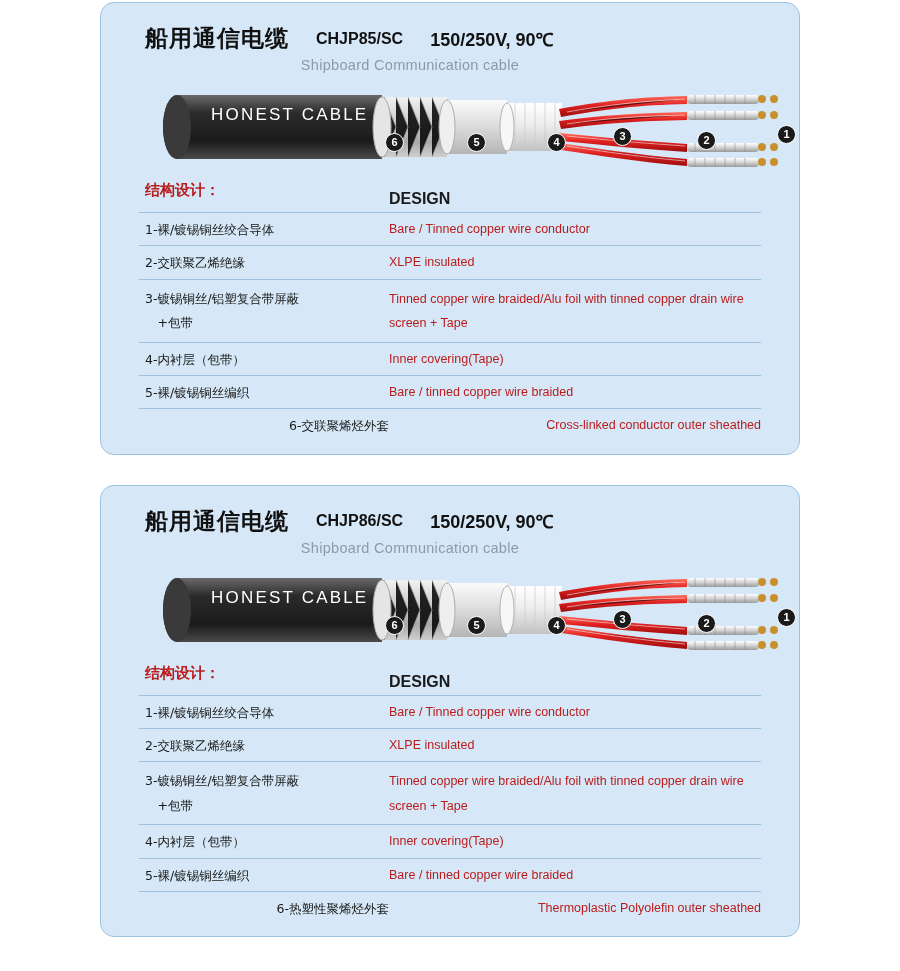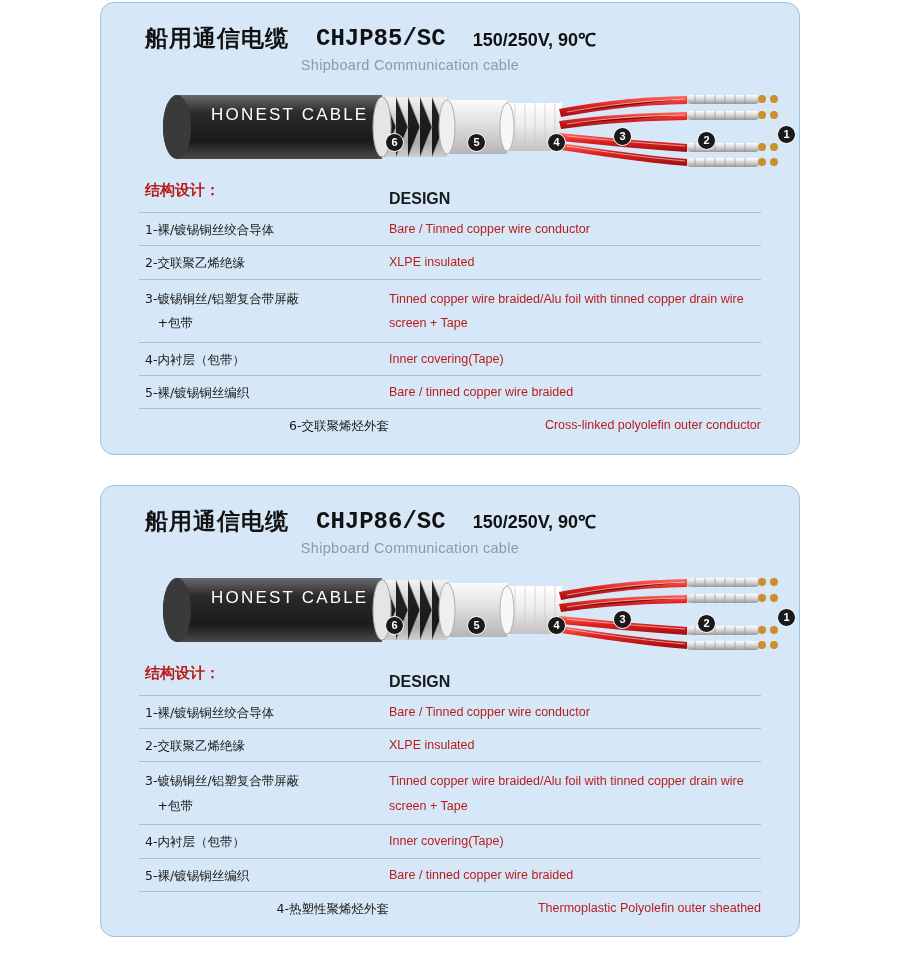--- a/index.html
+++ b/index.html
@@ -38,23 +38,23 @@
     padding-left: 6px;
   }
   .title-cn {
     font-family: "DejaVu Sans", sans-serif;
     font-weight: bold;
     font-size: 23px;
     color: #111111;
     letter-spacing: 1px;
   }
   .title-code {
-    font-family: Liberation Mono, monospace;
-    font-weight: bold;
-    font-size: 24px;
+    font-family: Liberation Sans, sans-serif;
+    font-weight: bold;
+    font-size: 16px;
     color: #111111;
   }
   .title-volt {
     font-family: "Liberation Sans", sans-serif;
     font-weight: bold;
     font-size: 18px;
     color: #111111;
   }
   .subtitle {
     text-align: center;
@@ -282,21 +282,21 @@
       <div class="row">
         <div class="cn">4-内衬层（包带）</div>
         <div class="en">Inner covering(Tape)</div>
       </div>
       <div class="row">
         <div class="cn">5-裸/镀锡铜丝编织</div>
         <div class="en">Bare / tinned copper wire braided</div>
       </div>
       <div class="row">
         <div class="cn">6-交联聚烯烃外套</div>
-        <div class="en">Cross-linked  polyolefin  outer  conductor</div>
+        <div class="en">Cross-linked  conductor  outer  sheathed</div>
       </div>
 
     </div>
   </div>
 
   <div class="card">
     <div class="card-inner">
 
       <div class="title-row">
         <span class="title-cn">船用通信电缆</span>
@@ -423,20 +423,20 @@
       </div>
       <div class="row">
         <div class="cn">4-内衬层（包带）</div>
         <div class="en">Inner covering(Tape)</div>
       </div>
       <div class="row">
         <div class="cn">5-裸/镀锡铜丝编织</div>
         <div class="en">Bare / tinned copper wire braided</div>
       </div>
       <div class="row">
-        <div class="cn">4-热塑性聚烯烃外套</div>
+        <div class="cn">6-热塑性聚烯烃外套</div>
         <div class="en">Thermoplastic  Polyolefin  outer  sheathed</div>
       </div>
 
     </div>
   </div>
 
 </div>
 
 </body></html>

